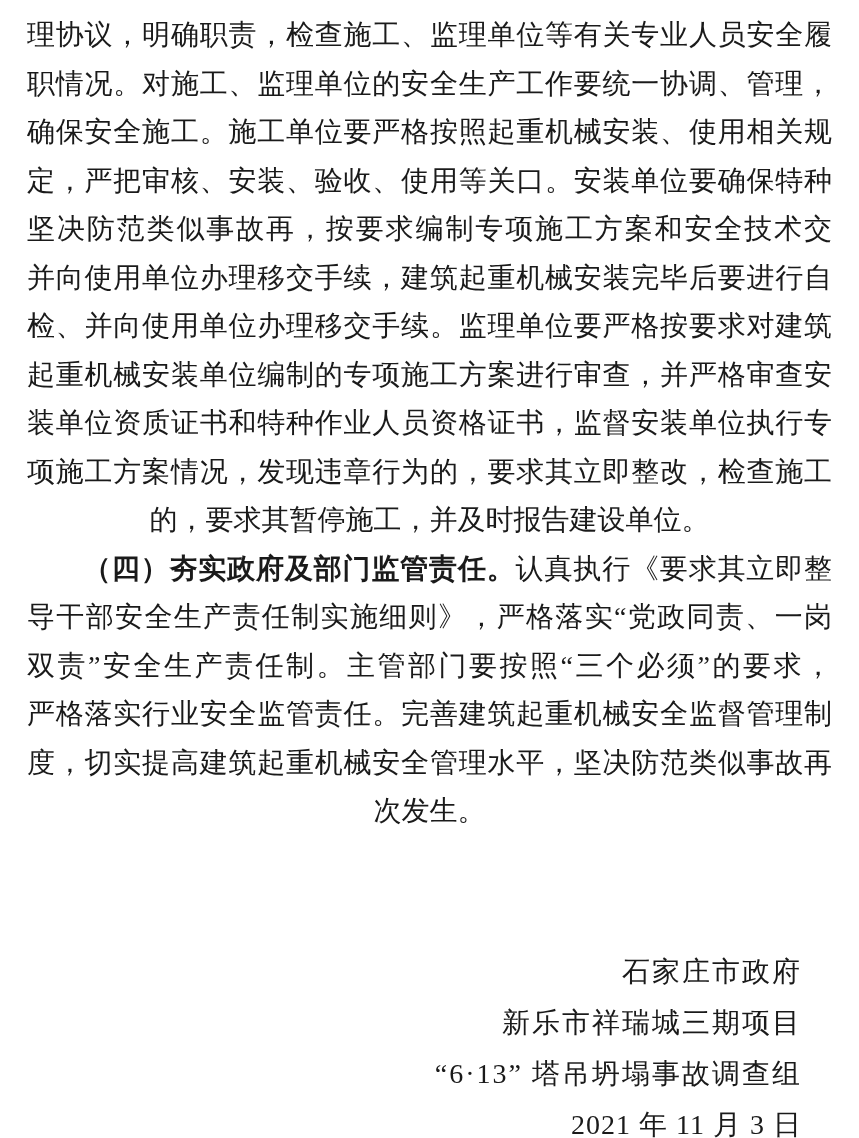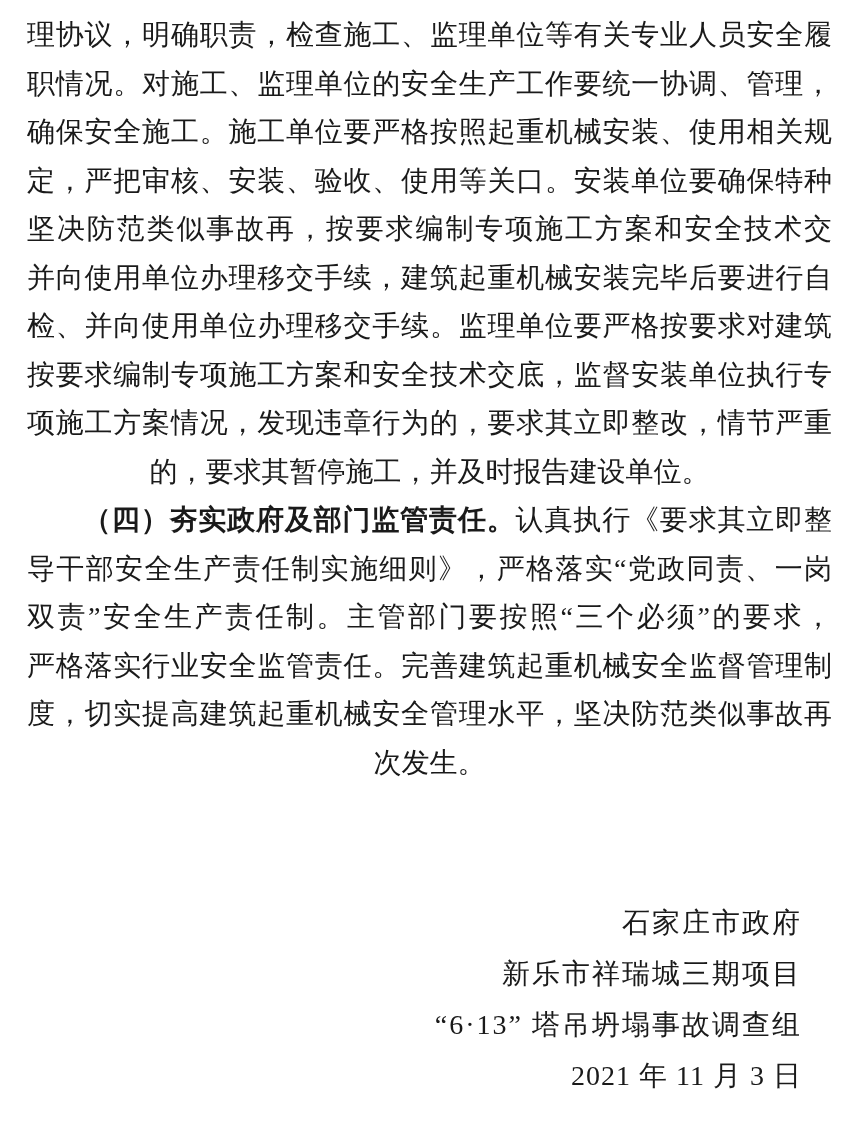--- a/index.html
+++ b/index.html
@@ -60,22 +60,23 @@
 
 <div class="page">
   <div class="body-text">
     <div class="line just">理协议，明确职责，检查施工、监理单位等有关专业人员安全履</div>
     <div class="line just">职情况。对施工、监理单位的安全生产工作要统一协调、管理，</div>
     <div class="line just">确保安全施工。施工单位要严格按照起重机械安装、使用相关规</div>
     <div class="line just">定，严把审核、安装、验收、使用等关口。安装单位要确保特种</div>
     <div class="line just">坚决防范类似事故再，按要求编制专项施工方案和安全技术交底，</div>
     <div class="line just">并向使用单位办理移交手续，建筑起重机械安装完毕后要进行自</div>
     <div class="line just">检、并向使用单位办理移交手续。监理单位要严格按要求对建筑</div>
-    <div class="line just">按要求编制专项施工方案和安全技术交底，监督安装单位执行专</div>
-    <div class="line just">项施工方案情况，发现违章行为的，要求其立即整改，情节严重</div>
+    <div class="line just">起重机械安装单位编制的专项施工方案进行审查，并严格审查安</div>
+    <div class="line just">装单位资质证书和特种作业人员资格证书，监督安装单位执行专</div>
+    <div class="line just">项施工方案情况，发现违章行为的，要求其立即整改，检查施工</div>
     <div class="line">的，要求其暂停施工，并及时报告建设单位。</div>
 
     <div class="line just indent"><span class="bold">（四）夯实政府及部门监管责任。</span><span>认真执行《要求其立即整改</span></div>
     <div class="line just">导干部安全生产责任制实施细则》，严格落实“党政同责、一岗</div>
     <div class="line just">双责”安全生产责任制。主管部门要按照“三个必须”的要求，</div>
     <div class="line just">严格落实行业安全监管责任。完善建筑起重机械安全监督管理制</div>
     <div class="line just">度，切实提高建筑起重机械安全管理水平，坚决防范类似事故再</div>
     <div class="line">次发生。</div>
   </div>
 

